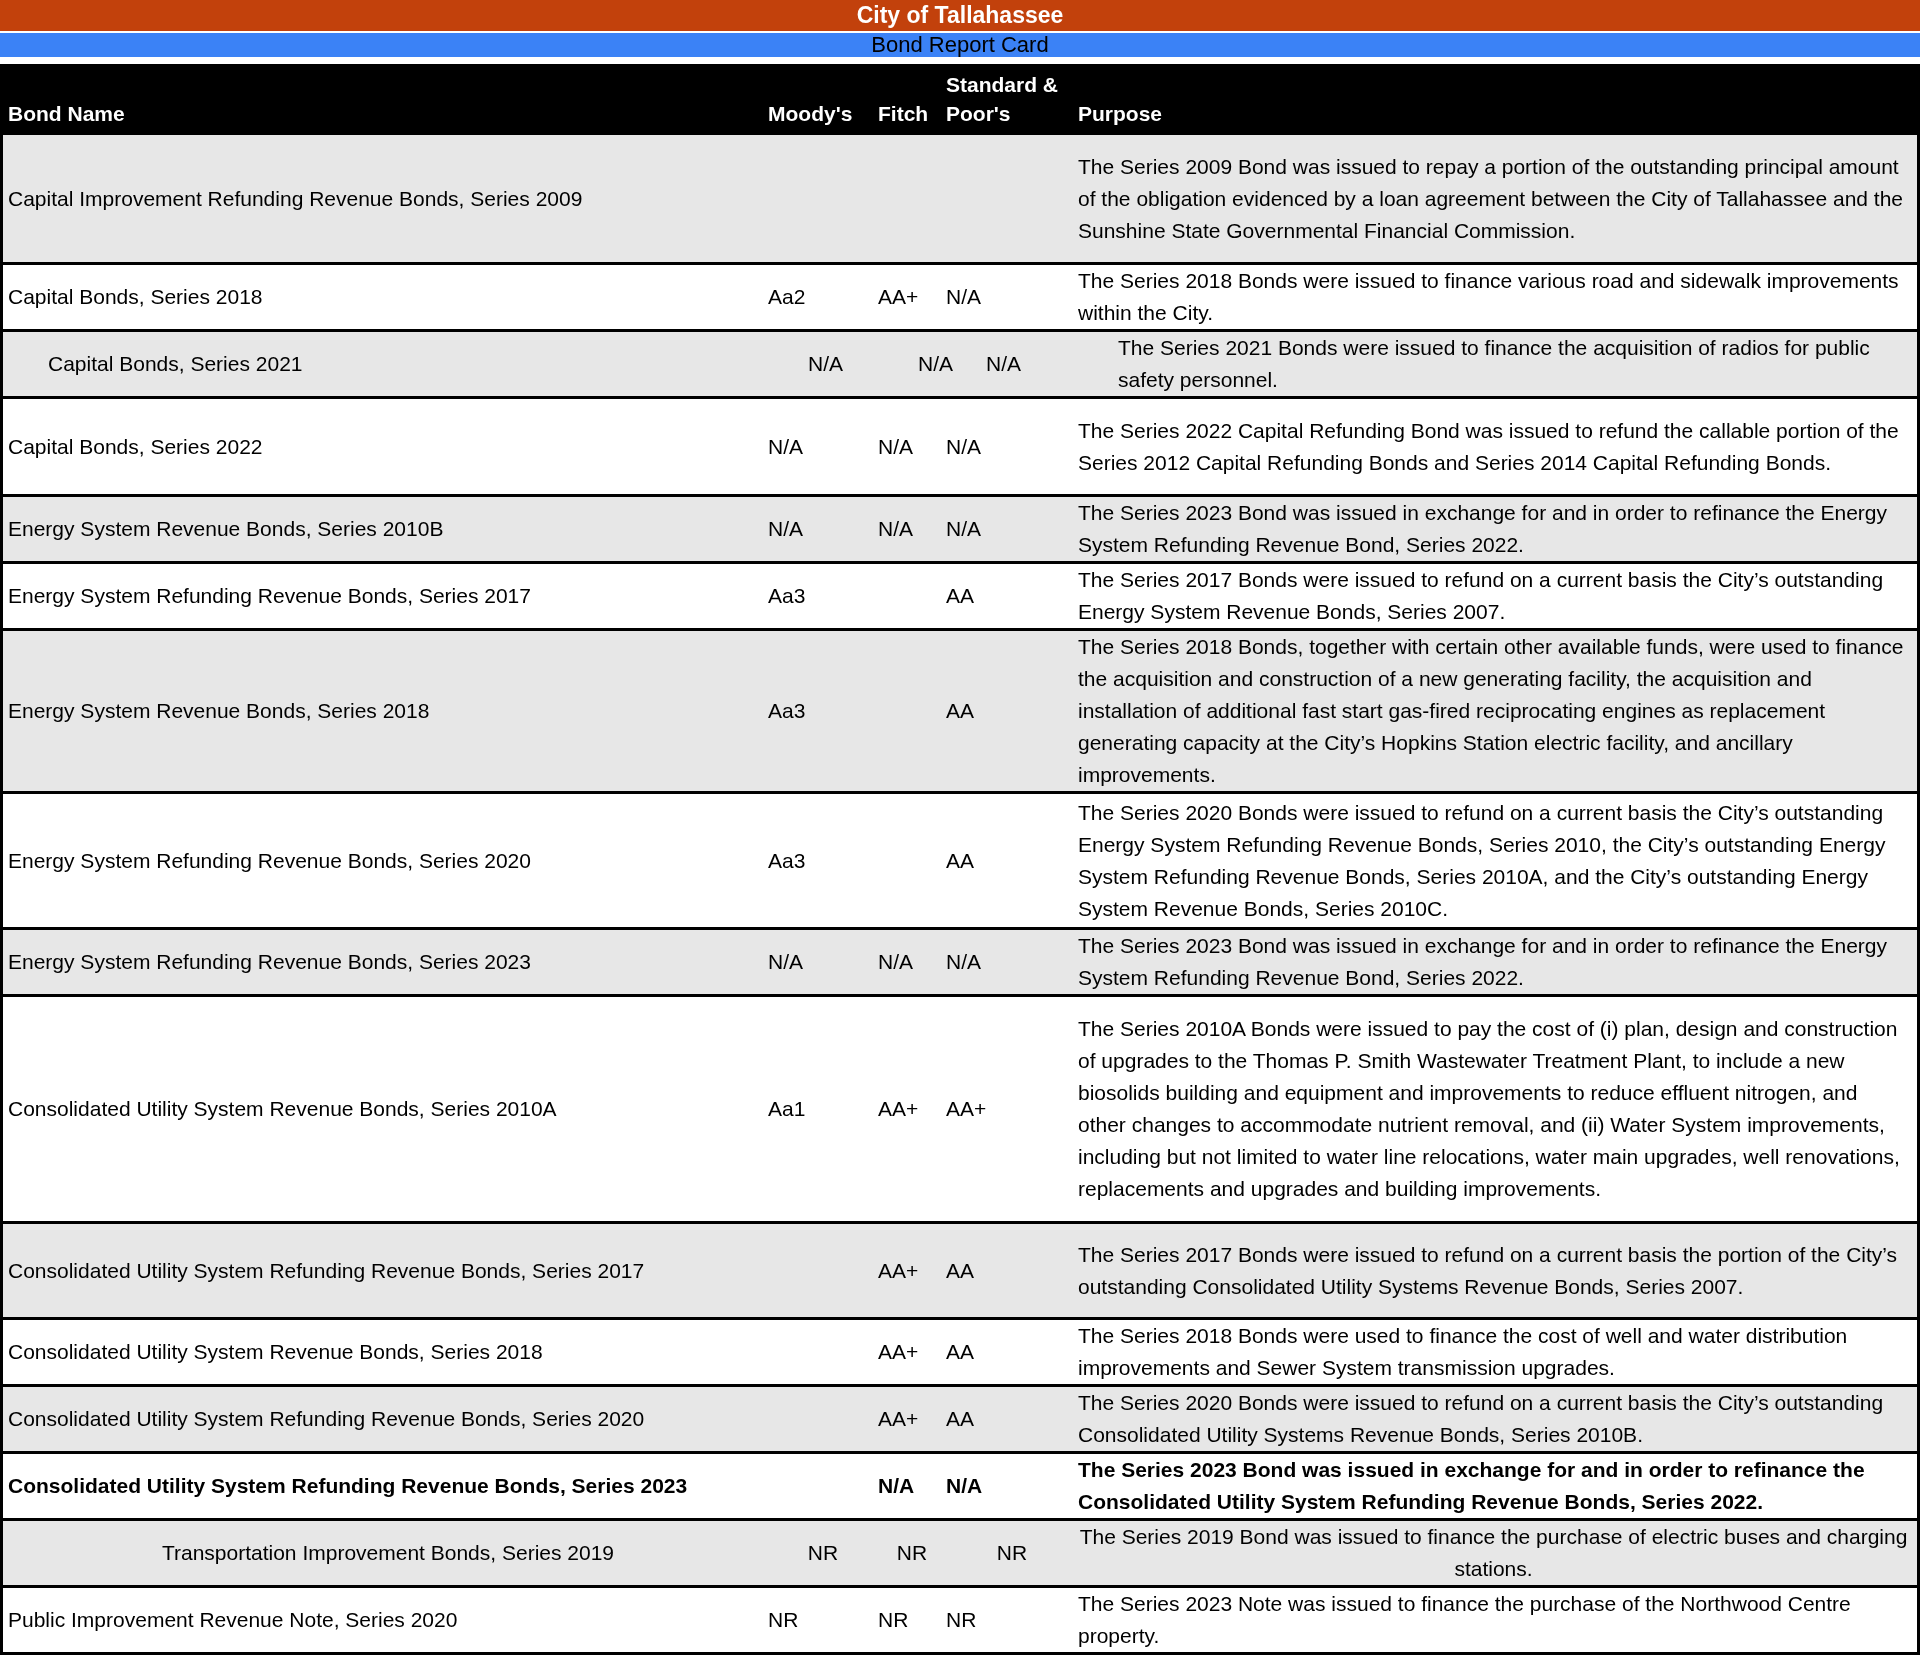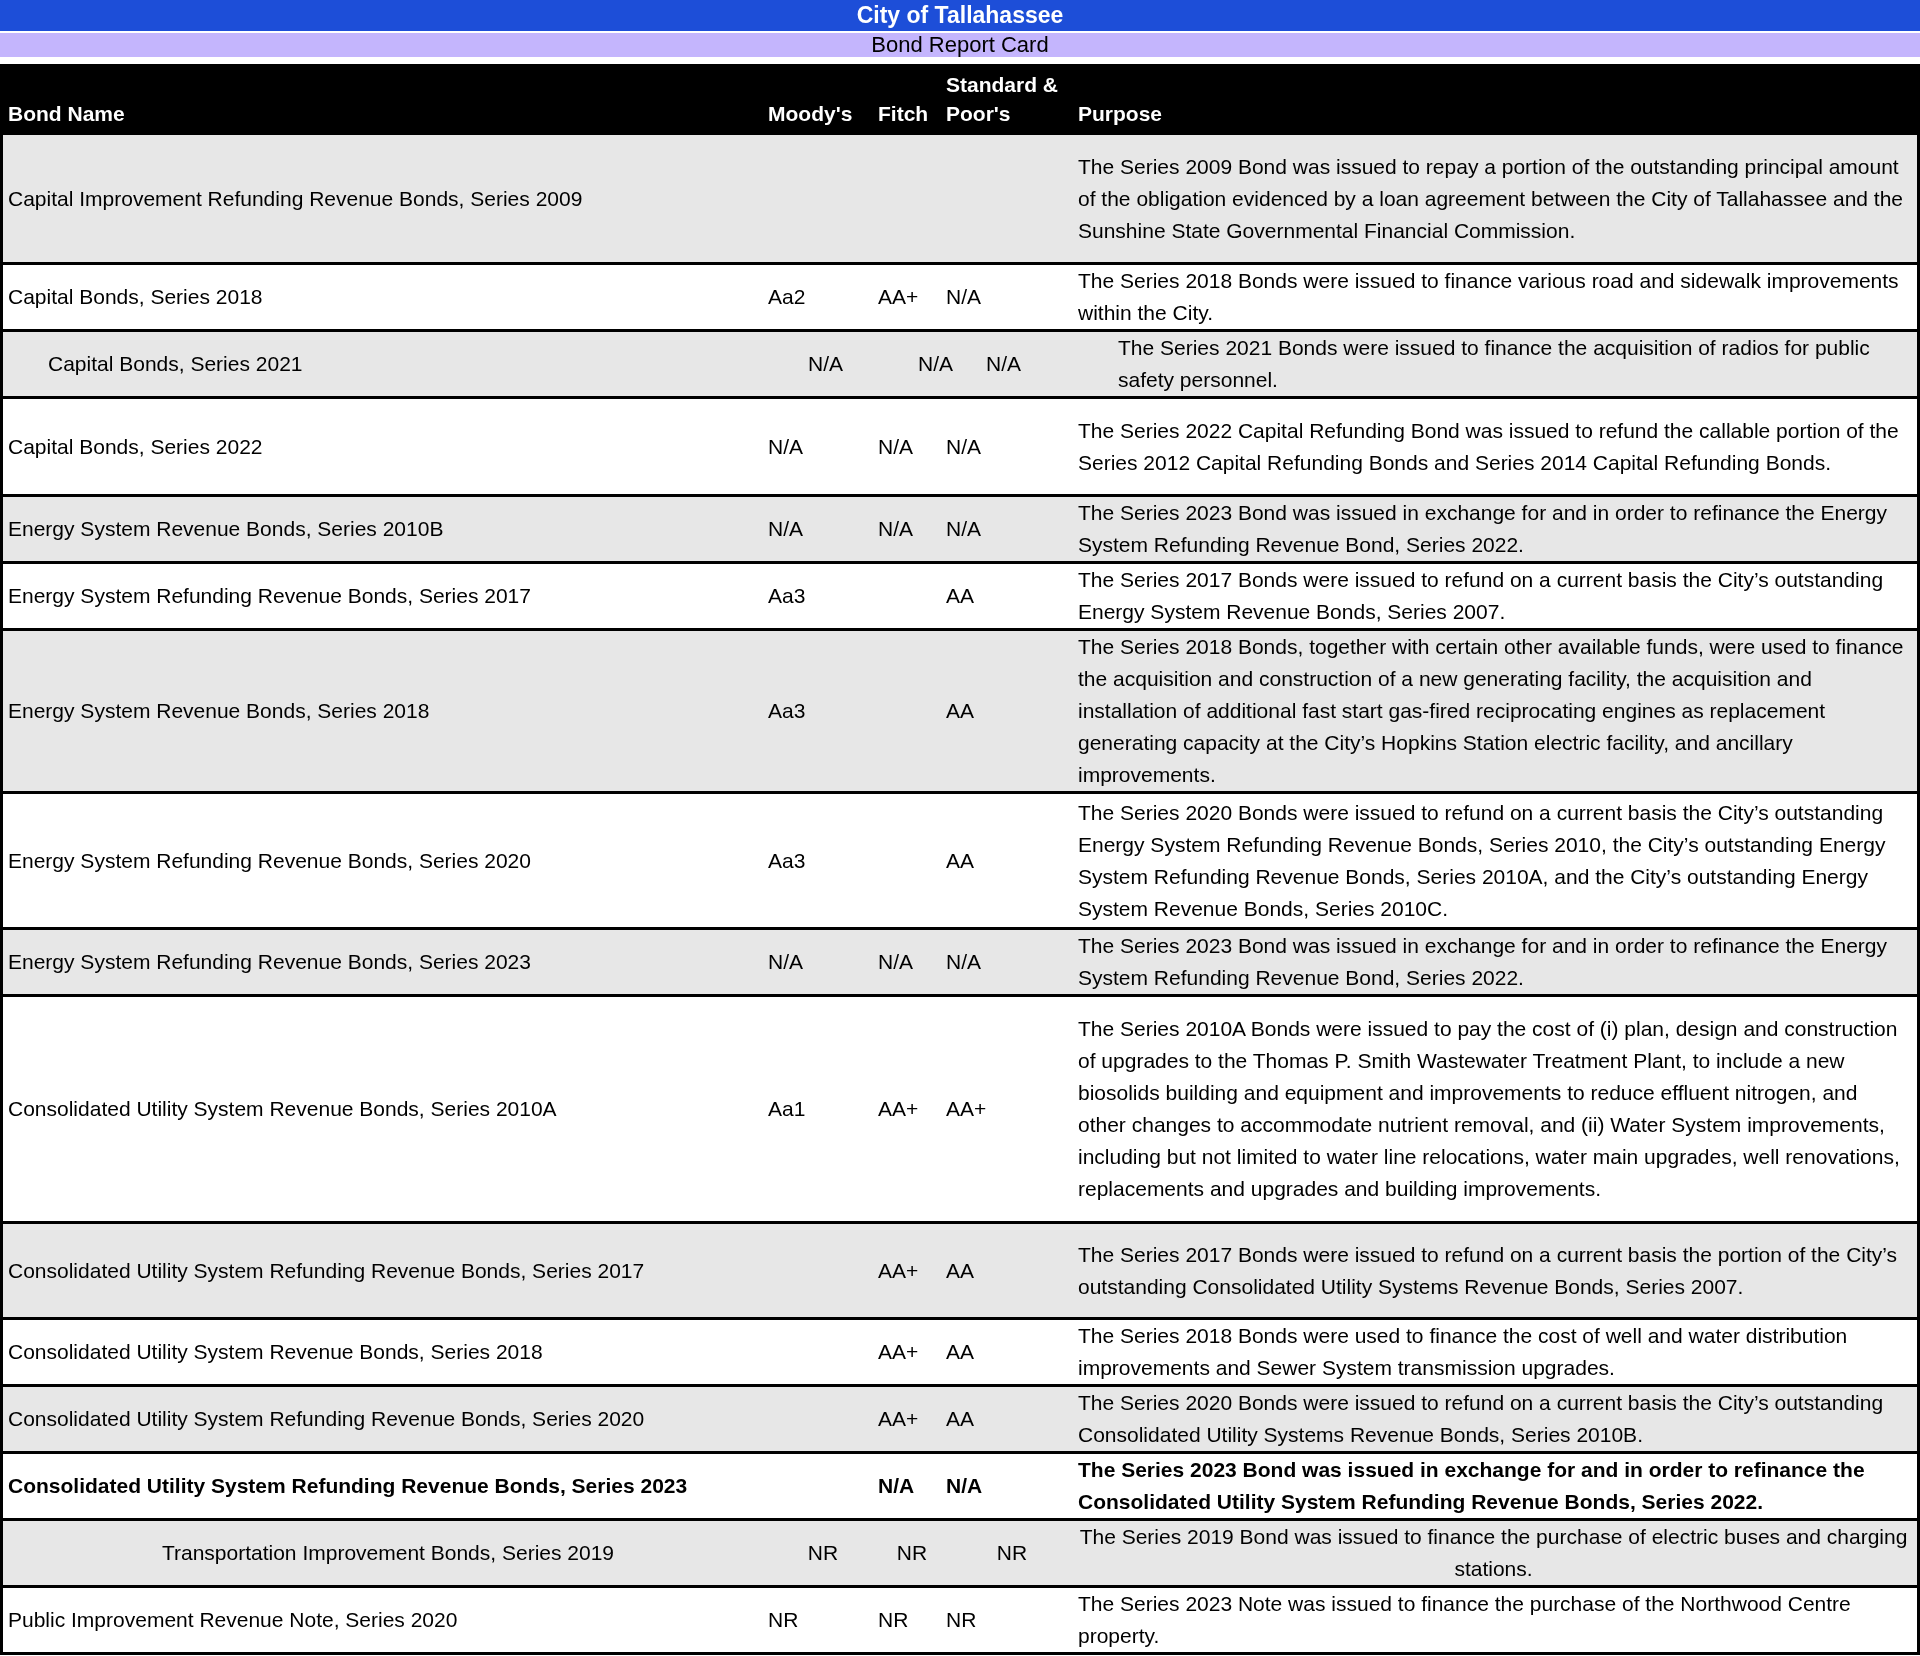--- a/index.html
+++ b/index.html
@@ -9,31 +9,31 @@
     height: 1656px;
     overflow: hidden;
     font-family: "Liberation Sans", "DejaVu Sans", sans-serif;
     color: #000000;
   }
   .page { width: 1920px; }
 
   
   .title-bar {
     height: 31px;
-    background: #1d4ed8;
+    background: #c2410c;
     color: #ffffff;
     font-weight: bold;
     font-size: 23px;
     line-height: 31px;
     text-align: center;
   }
   .gap-small { height: 2px; background: #ffffff; }
   .subtitle-bar {
     height: 24px;
-    background: #c4b5fd;
+    background: #3b82f6;
     color: #000000;
     font-size: 22px;
     line-height: 24px;
     text-align: center;
   }
   .gap-mid { height: 7px; background: #ffffff; }
 
   
   .bond-table {
     width: 1920px;

